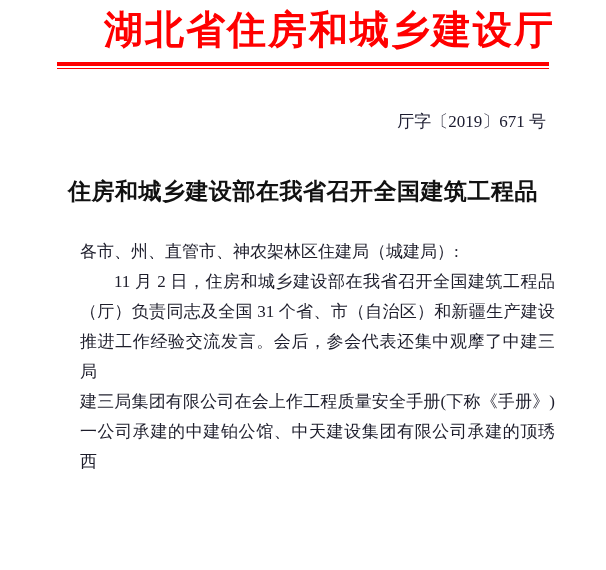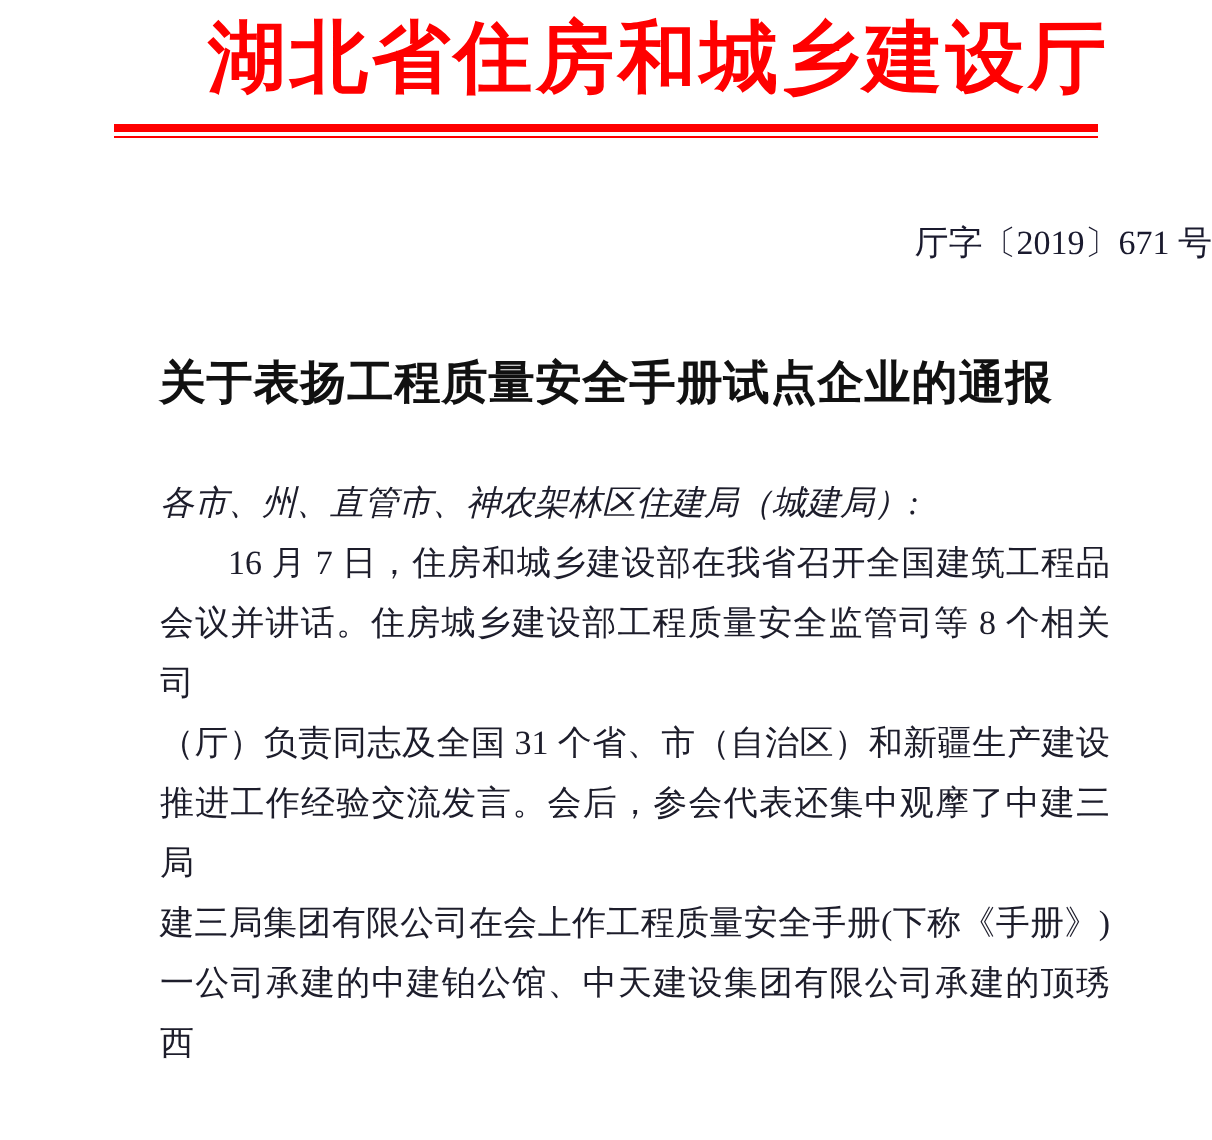--- a/index.html
+++ b/index.html
@@ -29,20 +29,21 @@
     height: 4px;
     background: #ff0000;
   }
   .rule-thin {
     height: 1px;
     background: #ff0000;
     margin-top: 2px;
   }
   .doc-number {
     margin-top: 42px;
+    padding-right: 60px;
     text-align: right;
     font-size: 17px;
     line-height: 22px;
     color: #1a1a2e;
   }
   .doc-title {
     margin-top: 44px;
     text-align: center;
     font-weight: bold;
     font-size: 23px;
@@ -56,42 +57,40 @@
     line-height: 30px;
     color: #1d1d2b;
   }
   .line {
     text-align: justify;
     text-align-last: justify;
   }
   .line.no-just {
     text-align: right;
     text-align-last: left;
-    font-style: italic;
   }
   .line.indent {
     text-indent: 34px;
   }
 </style>
 </head>
 <body>
 
 <div class="letterhead">湖北省住房和城乡建设厅</div>
 
 <div class="rule-wrap">
   <div class="rule-thick"></div>
   <div class="rule-thin"></div>
 </div>
 
 <div class="doc-number">厅字〔2019〕671 号</div>
 
-<div class="doc-title">关于表扬工程质量安全手册试点企业的通报</div>
+<div class="doc-title">住房和城乡建设部在我省召开全国建筑工程品</div>
 
 <div class="body-text">
   <div class="line no-just">各市、州、直管市、神农架林区住建局（城建局）:</div>
-  <div class="line indent">16 月 7 日，住房和城乡建设部在我省召开全国建筑工程品</div>
-  <div class="line">会议并讲话。住房城乡建设部工程质量安全监管司等 8 个相关司</div>
+  <div class="line indent">11 月 2 日，住房和城乡建设部在我省召开全国建筑工程品</div>
   <div class="line">（厅）负责同志及全国 31 个省、市（自治区）和新疆生产建设</div>
   <div class="line">推进工作经验交流发言。会后，参会代表还集中观摩了中建三局</div>
   <div class="line">建三局集团有限公司在会上作工程质量安全手册(下称《手册》)</div>
   <div class="line">一公司承建的中建铂公馆、中天建设集团有限公司承建的顶琇西</div>
 
 </div>
 
 </body></html>

